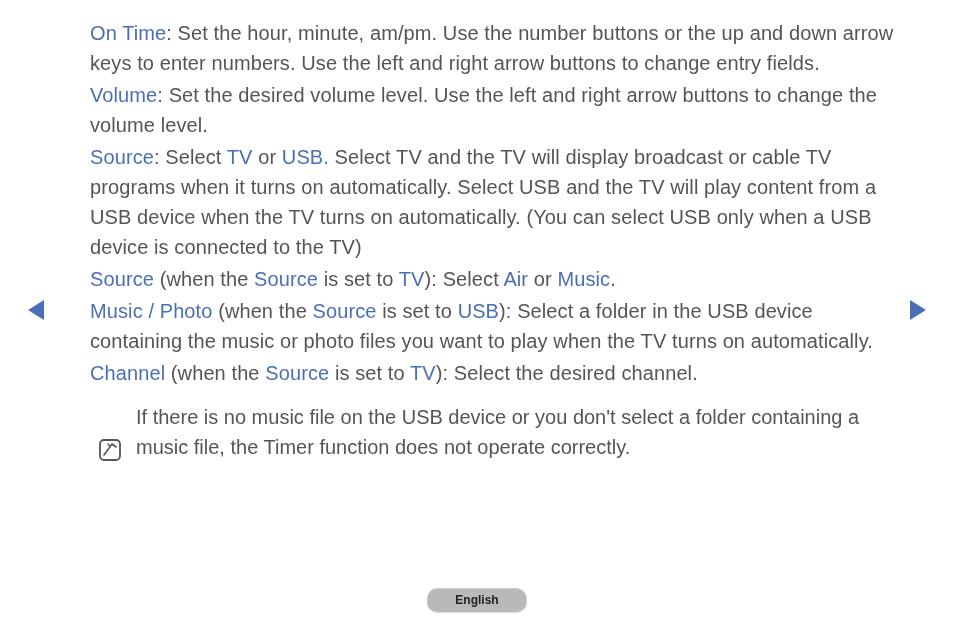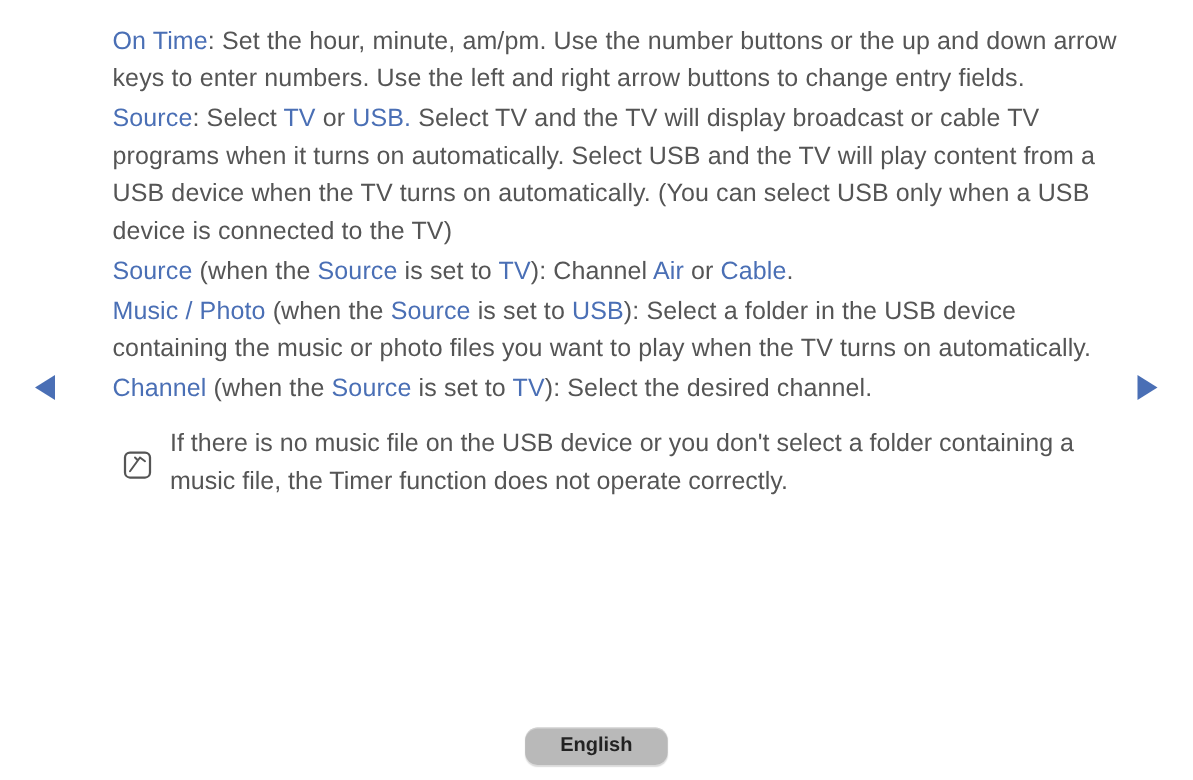--- a/index.html
+++ b/index.html
@@ -19,21 +19,21 @@
   }
   .para {
     margin-bottom: 2px;
     letter-spacing: 0.1px;
   }
   .keyword {
     color: #4a6fb5;
   }
   .note-row {
     display: flex;
-    align-items: center;
+    align-items: flex-end;
     margin-top: 14px;
     padding-left: 8px;
   }
   .note-icon {
     flex: 0 0 auto;
     width: 24px;
     height: 24px;
     margin-right: 14px;
     margin-top: 4px;
   }
@@ -61,43 +61,46 @@
     border-bottom: 10px solid transparent;
     border-left: 16px solid #4a6fb5;
   }
   .lang-pill {
     position: absolute;
     bottom: 12px;
     left: 50%;
     transform: translateX(-50%);
     background: #b9b9b9;
     color: #222;
-    font-size: 16px;
+    font-size: 12px;
     font-weight: bold;
     padding: 3px 28px;
     border-radius: 10px;
     box-shadow: inset 0 1px 0 rgba(255,255,255,0.3), 0 1px 1px rgba(0,0,0,0.15);
   }
 </style>
 </head>
 <body>
 
 <div class="content">
 
   <div class="para">
     <span class="keyword">On Time</span><span>: Set the hour, minute, am/pm. Use the number buttons or the up and down arrow keys to enter numbers. Use the left and right arrow buttons to change entry fields.</span>
   </div>
 
+  <div class="para">
+    <span class="keyword">Volume</span><span>: Set the desired volume level. Use the left and right arrow buttons to change the volume level.</span>
+  </div>
 
   <div class="para">
     <span class="keyword">Source</span><span>: Select </span><span class="keyword">TV</span><span> or </span><span class="keyword">USB.</span><span> Select TV and the TV will display broadcast or cable TV programs when it turns on automatically. Select USB and the TV will play content from a USB device when the TV turns on automatically. (You can select USB only when a USB device is connected to the TV)</span>
   </div>
 
   <div class="para">
-    <span class="keyword">Source</span><span> (when the </span><span class="keyword">Source</span><span> is set to </span><span class="keyword">TV</span><span>): Channel </span><span class="keyword">Air</span><span> or </span><span class="keyword">Cable</span><span>.</span>
+    <span class="keyword">Source</span><span> (when the </span><span class="keyword">Source</span><span> is set to </span><span class="keyword">TV</span><span>): Select </span><span class="keyword">Air</span><span> or </span><span class="keyword">Music</span><span>.</span>
   </div>
 
   <div class="para">
     <span class="keyword">Music / Photo</span><span> (when the </span><span class="keyword">Source</span><span> is set to </span><span class="keyword">USB</span><span>): Select a folder in the USB device containing the music or photo files you want to play when the TV turns on automatically.</span>
   </div>
 
   <div class="para">
     <span class="keyword">Channel</span><span> (when the </span><span class="keyword">Source</span><span> is set to </span><span class="keyword">TV</span><span>): Select the desired channel.</span>
   </div>
 

